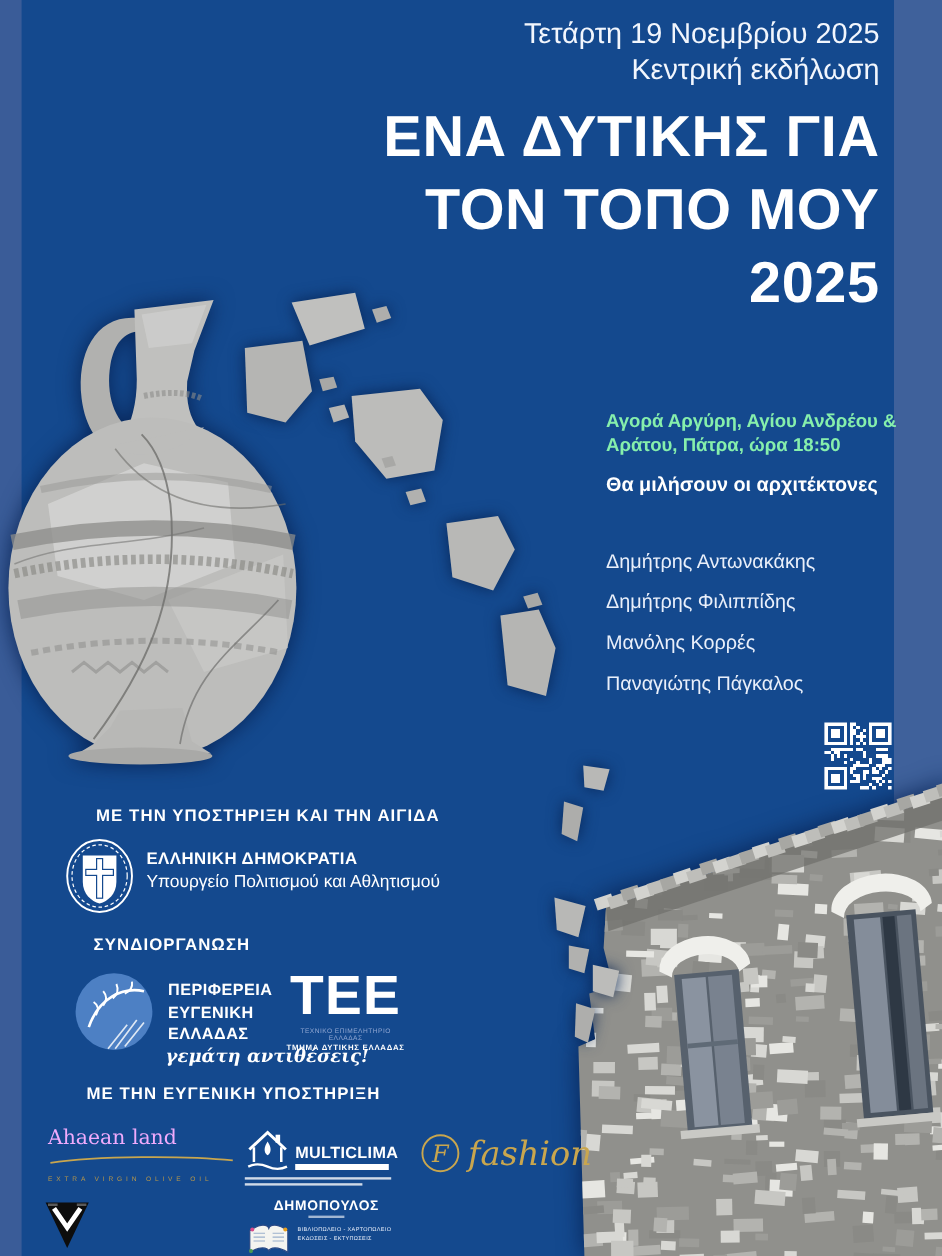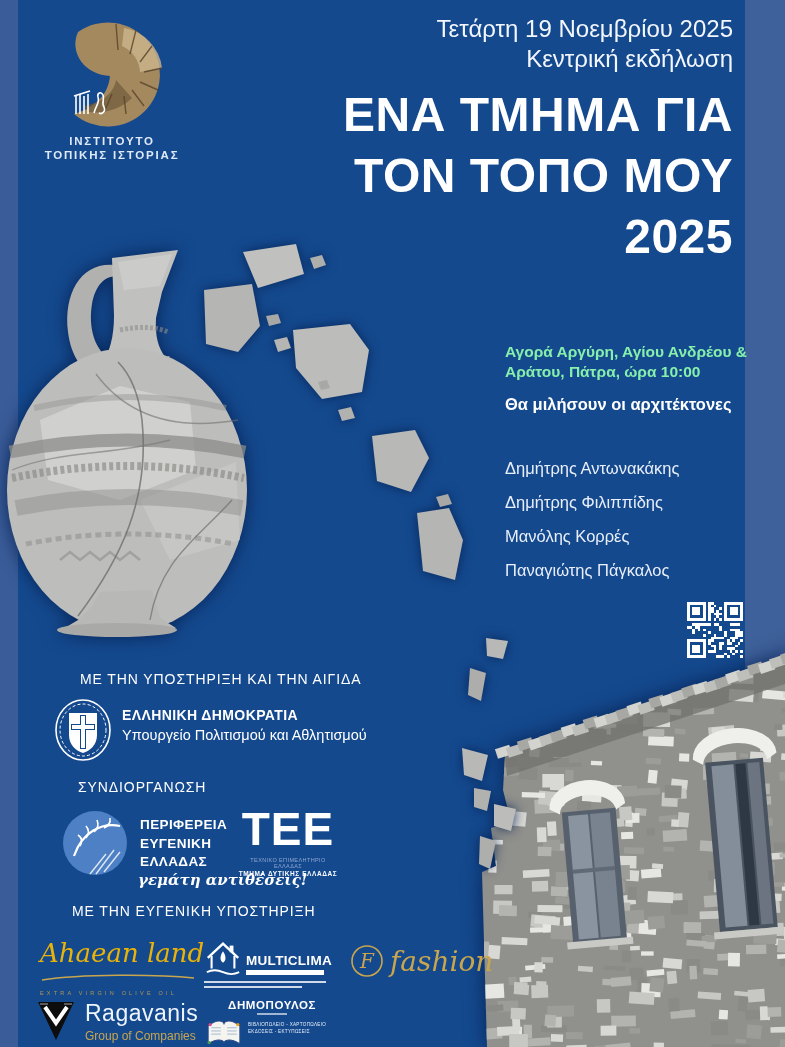--- a/index.html
+++ b/index.html
@@ -10,32 +10,32 @@
   .stripeR{right:0;top:0;width:40px;height:100%;background:#3F619B;}
   .artwork{left:0;top:0;z-index:1;}
   .txt{z-index:2;}
   .date-block{top:14px;right:52px;text-align:right;font-size:24px;line-height:30px;color:#f2f6fd;}
   .title-block{top:84px;right:52px;text-align:right;font-size:48px;line-height:61px;
                font-weight:700;letter-spacing:.5px;color:#fff;}
   .sub-block{top:272px;right:52px;text-align:right;font-size:25px;line-height:31px;color:#eef4fc;}
   .venue{top:342px;left:505px;font-size:15.5px;font-weight:700;line-height:19.5px;color:#86efac;}
   .spk-head{top:395px;left:505px;font-size:16.5px;font-weight:700;color:#fff;}
   .spk{left:505px;font-size:16.5px;color:#e9effa;margin-top:32px;}
-  .sec-head{font-size:14px;font-weight:400;letter-spacing:.9px;color:#fff;padding-left:26px;}
+  .sec-head{font-size:14px;font-weight:700;letter-spacing:.9px;color:#fff;padding-left:26px;}
   .rep1{left:122px;top:707px;font-size:14px;font-weight:700;letter-spacing:.4px;}
   .rep2{left:122px;top:727px;font-size:14.5px;}
   .region-lines{left:140px;top:816px;font-size:13.5px;font-weight:700;line-height:18.5px;letter-spacing:.4px;}
   .region-slogan{left:138px;top:871px;font-size:15px;font-style:italic;font-weight:700;
                  font-family:"DejaVu Serif",serif;}
   .tee{left:238px;top:804px;width:100px;text-align:center;}
   .tee-big{font-size:46px;line-height:50px;font-weight:700;letter-spacing:1px;}
   .tee-l1{font-size:5.5px;color:#8fa6d2;letter-spacing:.4px;margin-top:3px;}
   .tee-l2{font-size:6.5px;font-weight:700;letter-spacing:.6px;margin-top:1px;}
   .ach{left:40px;top:938px;width:170px;}
-  .ach-name{font-size:26px;font-style:italic;font-family:"DejaVu Serif",serif;color:#eab308;}
+  .ach-name{font-size:17px;font-family:"DejaVu Serif",serif;color:#f0abfc;}
   .ach-tag{margin-top:4px;font-size:5.5px;letter-spacing:3.2px;color:#b7974a;}
   .mc{left:204px;top:936px;width:130px;}
   .mc-row{display:flex;align-items:center;}
   .mc-name{font-size:13.5px;font-weight:700;text-transform:uppercase;letter-spacing:.3px;margin-top:14px;}
   .mc-band{width:78px;height:5px;background:#fff;margin-top:2px;}
   .bar{background:rgba(255,255,255,.8);height:2px;margin-top:3px;}
   .fash{left:350px;top:944px;display:flex;align-items:center;}
   .fash-name{font-size:28px;font-style:italic;font-family:"DejaVu Serif",serif;color:#C9A64E;margin-left:6px;}
   .rag{left:36px;top:1000px;display:flex;align-items:flex-start;}
   .rag-name{font-size:23px;color:#eef4fc;letter-spacing:.5px;}
@@ -454,51 +454,36 @@
       <path d="M417,513 L449,508 L463,540 L455,580 L423,571 Z" fill="#b5b5b3"></path>
       <path d="M486,638 l22,3 -5,18 -16,-3 Z" fill="#b8b8b6"></path>
       <path d="M470,668 l16,5 -5,28 -13,-6 Z" fill="#adadab"></path>
       <path d="M462,748 l26,7 -6,26 -18,-6 Z" fill="#b8b8b6"></path>
       <path d="M474,788 l17,3 -4,20 -13,-4 Z" fill="#b1b1af"></path>
       <path d="M494,804 l22,5 -5,22 -17,-5 Z" fill="#bcbcba"></path>
       <path d="M480,836 l16,5 -6,28 -11,-5 Z" fill="#aeaeac"></path>
     </g>
   </svg>
 
-  <div class="abs txt inst">
-    <svg width="136" height="118" viewBox="0 0 136 118">
-      <path d="M34,22 A52,52 0 1 1 30,104 C50,98 64,86 66,66 A36,32 0 0 1 34,22 Z" fill="#a5895e"></path>
-      <path d="M80,18 A46,46 0 0 1 118,58 L96,62 A30,30 0 0 0 78,36 Z" fill="#cdb68c" opacity=".8"></path>
-      <path d="M40,96 C60,92 70,82 72,70 L88,88 C76,100 58,104 44,102 Z" fill="#6f5a3a" opacity=".7"></path>
-      <path d="M72,14 L74,40 M92,20 L86,44 M108,36 L96,52 M118,58 L100,62 M114,80 L96,72 M100,96 L88,80 M82,104 L80,86 M60,102 L68,84" stroke="#55422a" stroke-width="1.4" opacity=".8" fill="none"></path>
-      <g transform="translate(30,78)" stroke="#fff" stroke-width="1.6" fill="none">
-        <path d="M2,26 V8 M6,26 V6 M10,26 V8 M14,26 V6"></path>
-        <path d="M0,8 L16,3"></path>
-        <path d="M20,25 C22,17 26,15 24,9 C23,5 27,3 29,7 C31,11 27,15 30,19 C32,23 28,27 25,25"></path>
-      </g>
-    </svg>
-    <div class="inst-name">ΙΝΣΤΙΤΟΥΤΟ</div>
-    <div class="inst-name" style="margin-top:0">ΤΟΠΙΚΗΣ ΙΣΤΟΡΙΑΣ</div>
-  </div>
 
   <div class="abs txt date-block">
     <div>Τετάρτη 19 Νοεμβρίου 2025</div>
     <div>Κεντρική εκδήλωση</div>
   </div>
 
   <div class="abs txt title-block">
-    <div>ΕΝΑ ΤΜΗΜΑ ΓΙΑ</div>
+    <div>ΕΝΑ ΔΥΤΙΚΗΣ ΓΙΑ</div>
     <div>ΤΟΝ ΤΟΠΟ ΜΟΥ</div>
     <div>2025</div>
   </div>
 
 
   <div class="abs txt venue">
     <div>Αγορά Αργύρη, Αγίου Ανδρέου &amp;</div>
-    <div>Αράτου, Πάτρα, ώρα 10:00</div>
+    <div>Αράτου, Πάτρα, ώρα 18:50</div>
   </div>
 
   <div class="abs txt spk-head">Θα μιλήσουν οι αρχιτέκτονες</div>
   <div class="abs txt spk" style="top:427px">Δημήτρης Αντωνακάκης</div>
   <div class="abs txt spk" style="top:461px">Δημήτρης Φιλιππίδης</div>
   <div class="abs txt spk" style="top:495px">Μανόλης Κορρές</div>
   <div class="abs txt spk" style="top:529px">Παναγιώτης Πάγκαλος</div>
 
   <svg class="abs txt" style="left:687px;top:602px" width="56" height="56" viewBox="0 0 21 21" shape-rendering="crispEdges">
     <g id="qr-mods" fill="#ffffff">
@@ -769,24 +754,20 @@
     </svg>
     <div class="fash-name">fashion</div>
   </div>
 
   <div class="abs txt rag">
     <svg width="40" height="44" viewBox="0 0 40 44">
       <polygon points="2,2 38,2 20,40" fill="#0d0d0d"></polygon>
       <path d="M9,7 L20,23 L31,7" stroke="#fff" stroke-width="4" fill="none"></path>
       <path d="M4,4 L12,4 M28,4 L36,4" stroke="#5a5a5a" stroke-width="2"></path>
     </svg>
-    <div style="margin-left:9px">
-      <div class="rag-name">Ragavanis</div>
-      <div class="rag-tag">Group of Companies</div>
-    </div>
   </div>
 
   <div class="abs txt dim">
     <div class="dim-title">ΔΗΜΟΠΟΥΛΟΣ</div>
     <div class="dim-sub"></div>
     <div class="dim-row">
       <svg width="36" height="30" viewBox="0 0 34 28">
         <path d="M2,8 C10,2 16,3 17,6 C18,3 24,2 32,8 L32,25 C24,20 18,21 17,24 C16,21 10,20 2,25 Z" fill="#f4f4f0" stroke="#2a4a86" stroke-width="1"></path>
         <path d="M5,10 H14 M5,13 H14 M5,16 H14 M20,10 H29 M20,13 H29 M20,16 H29" stroke="#9ab0cc" stroke-width=".8"></path>
         <circle cx="4" cy="7" r="1.6" fill="#d84a8a"></circle>

